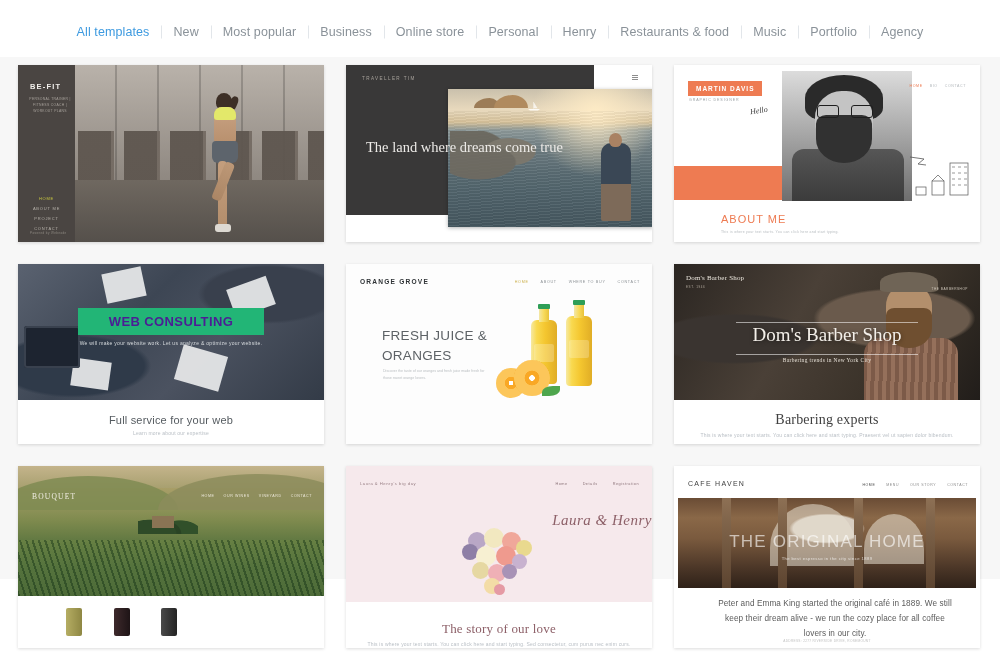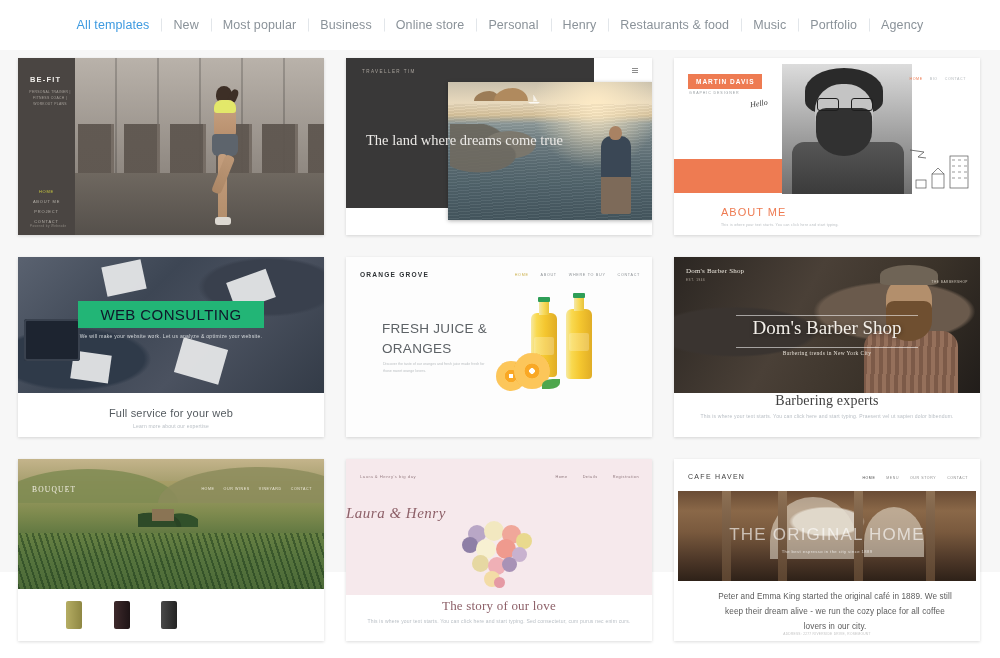--- a/index.html
+++ b/index.html
@@ -8,20 +8,21 @@
     margin: 0; padding: 0;
     width: 1000px; height: 658px;
     overflow: hidden;
     background: #ffffff;
     font-family: "Liberation Sans", sans-serif;
   }
   .page {
     width: 1000px; height: 572px;
     background: #f7f7f7;
     position: relative;
+    margin-top: 7px;
   }
   
   .filterbar {
     height: 50px;
     background: #ffffff;
     display: flex;
     align-items: center;
     justify-content: center;
     gap: 0px;
     border-bottom: 0px;
@@ -306,21 +307,21 @@
       linear-gradient(135deg, #5a6270 0%, #3d4654 38%, #4b5260 62%, #333b47 100%);
   }
   .c4-paper {
     position: absolute; background: #e9eaec; opacity: .92;
   }
   .c4-banner {
     position: absolute; left: 60px; top: 44px; width: 186px; height: 27px;
     background: #22b576; display: flex; align-items: center; justify-content: center;
   }
   .c4-banner span {
-    color: #0f172a; font-size: 15px; font-weight: normal; letter-spacing: .4px;
+    color: #4c1d95; font-size: 13px; font-weight: bold; letter-spacing: .4px;
   }
   .c4-tag {
     position: absolute; left: 36px; top: 76px; width: 234px;
     text-align: center; font-size: 5px; color: #d7dbde; letter-spacing: .3px;
   }
   .c4-nav {
     position: absolute; right: 14px; bottom: 17px; display: flex; gap: 12px;
   }
   .c4-nav span { font-size: 4px; color: #dfe3e6; letter-spacing: .5px; }
   .c4-logo {
@@ -483,21 +484,21 @@
 
   
   .c8 { position: absolute; inset: 0; background: #f6e9ec; }
   .c8-logo {
     position: absolute; left: 14px; top: 15px;
     font-size: 4.2px; color: #9a8086; letter-spacing: .5px;
   }
   .c8-nav { position: absolute; right: 13px; top: 16px; display: flex; gap: 15px; }
   .c8-nav span { font-size: 3.8px; color: #8e757b; letter-spacing: .5px; }
   .c8-names {
-    position: absolute; left: 0; right: 0; top: 46px; text-align: left;
+    position: absolute; left: 0; right: 0; top: 46px; text-align: right;
     font-family: "Liberation Serif", serif; font-style: italic;
     font-size: 15px; color: #8d6068; letter-spacing: .5px;
   }
   .c8-heart {
     position: absolute; left: 50%; top: 58px; transform: translateX(-50%);
     width: 82px; height: 72px;
   }
   .c8-petal { position: absolute; border-radius: 50%; }
 
   
@@ -715,21 +716,21 @@
         </div>
         <div class="c6-logo">Dom's Barber Shop</div>
         <div class="c6-logo-sub">EST. 1946</div>
         <div class="c6-nav">
           <span>THE BARBERSHOP</span>
         </div>
         <div class="c6-rule" style="top:58px"></div>
         <div class="c6-h">Dom's Barber Shop</div>
         <div class="c6-rule" style="top:90px"></div>
         <div class="c6-sub">Barbering trends in New York City</div>
-        <div class="caption" style="height:44px;">
+        <div class="caption" style="height:44px;padding-top:12px">
           <div class="cap-title" style="font-family:'Liberation Serif',serif;font-size:14px;color:#3f3f3f">Barbering experts</div>
           <div class="cap-sub">This is where your text starts. You can click here and start typing. Praesent vel ut sapien dolor bibendum.</div>
         </div>
       </div>
     </div>
 
     <div class="card h-low">
       <div class="tpl">
         <div class="c7-photo">
           <div class="c7-sky"></div>
@@ -769,21 +770,21 @@
           <div class="c8-petal" style="left:4px;top:20px;width:16px;height:16px;background:#8e7fa6"></div>
           <div class="c8-petal" style="left:18px;top:22px;width:20px;height:20px;background:#f7f0d2"></div>
           <div class="c8-petal" style="left:38px;top:22px;width:20px;height:20px;background:#ef9a8e"></div>
           <div class="c8-petal" style="left:54px;top:30px;width:15px;height:15px;background:#c8b2cf"></div>
           <div class="c8-petal" style="left:14px;top:38px;width:17px;height:17px;background:#e6d8a2"></div>
           <div class="c8-petal" style="left:30px;top:40px;width:18px;height:18px;background:#efb0b6"></div>
           <div class="c8-petal" style="left:44px;top:40px;width:15px;height:15px;background:#a892b6"></div>
           <div class="c8-petal" style="left:26px;top:54px;width:16px;height:16px;background:#f3dca6"></div>
           <div class="c8-petal" style="left:36px;top:60px;width:11px;height:11px;background:#e59aa4"></div>
         </div>
-        <div class="caption" style="height:46px;padding-top:3px;background:#fff">
+        <div class="caption" style="height:46px;padding-top:19px;background:#fff">
           <div class="cap-title" style="font-family:'Liberation Serif',serif;font-size:13px;color:#8d6068">The story of our love</div>
           <div class="cap-sub">This is where your text starts. You can click here and start typing. Sed consectetur, cum purus nec enim curs.</div>
         </div>
       </div>
     </div>
 
     <div class="card h-low">
       <div class="tpl c9">
         <div class="c9-logo">CAFE HAVEN</div>
         <div class="c9-nav">

